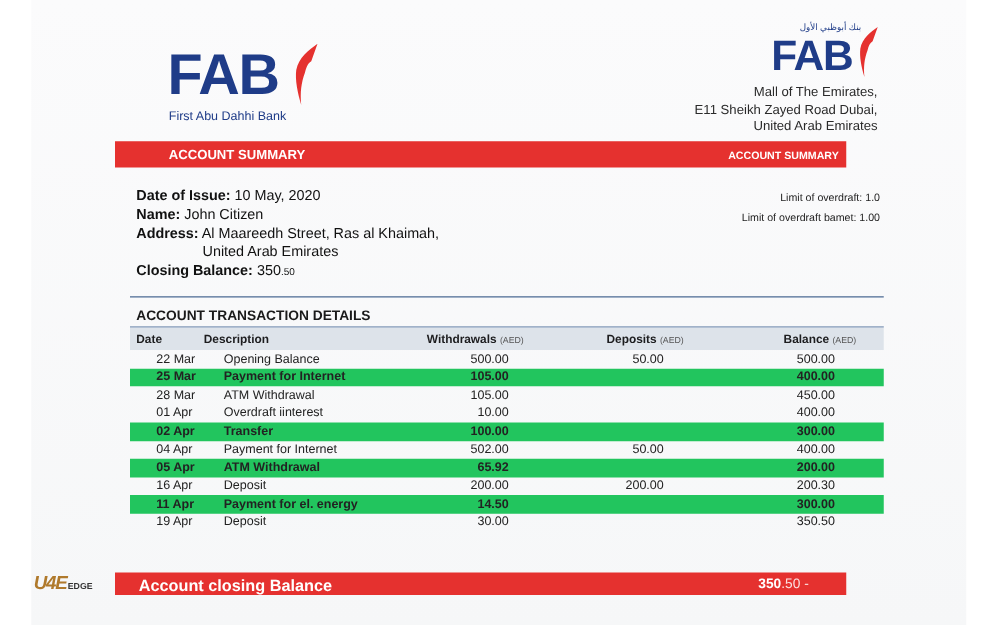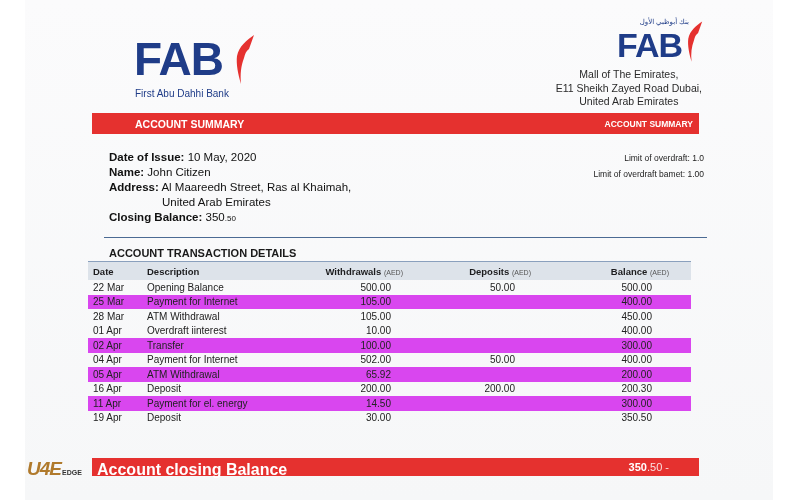--- a/index.html
+++ b/index.html
@@ -23,61 +23,61 @@
   }
   
   .logo-right { position:absolute; left:617px; top:18px; width:92px; height:50px; }
   .logo-right .arabic { position:absolute; right:20px; top:0; font-size:7px; color:#1f3c88; white-space:nowrap; }
   .logo-right .word {
     position:absolute; left:0; top:10px; font-weight:bold; font-size:34px; color:#1f3c88;
     letter-spacing:-1px; line-height:34px;
   }
   .logo-right .tail { position:absolute; left:68px; top:2px; }
   .address {
-    position:absolute; right:98px; top:68px; text-align:center; font-size:10.5px; line-height:13.5px; color:#2a2a2a;
+    position:absolute; right:98px; top:68px; text-align:right; font-size:10.5px; line-height:13.5px; color:#2a2a2a;
   }
   
   .red-bar {
     position:absolute; left:92px; width:585px; height:21px; background:#e5312f;
-    color:#fff; font-weight:bold;padding-left:22px;
+    color:#fff; font-weight:bold;
   }
   .bar-summary { top:113px; }
   .bar-summary .l { position:absolute; left:43px; top:5px; font-size:10.5px; }
   .bar-summary .r { position:absolute; right:6px; top:6px; font-size:8.5px; }
   
   .info { position:absolute; left:109px; top:150px; font-size:11.5px; line-height:15px; color:#111; }
   .info b { font-weight:bold; }
   .info .indent { padding-left:53px; }
   .info .small { font-size:8px; }
   .limits { position:absolute; right:96px; top:151px; text-align:right; font-size:8.5px; line-height:15.5px; color:#222; }
   .divider1 { position:absolute; left:104px; top:237px; width:603px; height:1px; background:#4b6a93; }
   .section-title { position:absolute; left:109px; top:247px; font-size:11px; font-weight:bold; color:#1a1a1a; }
   
-  .tbl { position:absolute; left:88px; top:261px; width:603px; }
+  .tbl { position:absolute; left:104px; top:261px; width:603px; }
   .thead {
     height:18px; background:#dde3ea; border-top:1px solid #8aa0bd; position:relative;
     font-size:9.5px; font-weight:bold; color:#1d1d1f;
   }
   .thead span { position:absolute; top:4px; }
   .thead .unit { font-size:7px; font-weight:normal; color:#555; }
   .row { height:14.5px; position:relative; font-size:10px; color:#222; }
-  .row.alt { background:#d946ef; }
-  .row span { position:absolute; top:1.5px; white-space:nowrap; }
+  .row.alt { background:#22c55e;font-weight:bold; }
+  .row span { position:absolute; top:1.5px; white-space:nowrap;margin-left:16px; }
   .c-date { left:5px; }
   .c-desc { left:59px; }
   .c-wd { right:300px; text-align:right; }
   .c-dep { right:176px; text-align:right; }
   .c-bal { right:39px; text-align:right; }
   
   .bar-closing { top:458px; height:18px; }
-  .bar-closing .l { position:absolute; left:5px; top:3px; font-size:16px; }
+  .bar-closing .l { position:absolute; left:19px; top:3px; font-size:13px; }
   .bar-closing .r { position:absolute; right:30px; top:3px; font-size:11px; }
   .bar-closing .r .cents { font-weight:normal; opacity:.85; }
   .watermark { position:absolute; left:27px; top:458px; height:18px; }
-  .watermark .w { font-weight:bold; font-style:italic; font-size:19px; color:#b07a2c; letter-spacing:-1px;margin-top:40px; }
+  .watermark .w { font-weight:bold; font-style:italic; font-size:15px; color:#b07a2c; letter-spacing:-1px;margin-top:40px; }
   .watermark .e { font-size:7px; font-weight:bold; color:#333; margin-left:1px; }
 </style>
 </head>
 <body>
 
 <div class="sheet"></div>
 
 <div class="logo-left">
   <span class="word">FAB</span>
   <svg class="tail" width="22" height="52" viewBox="0 0 22 52">

